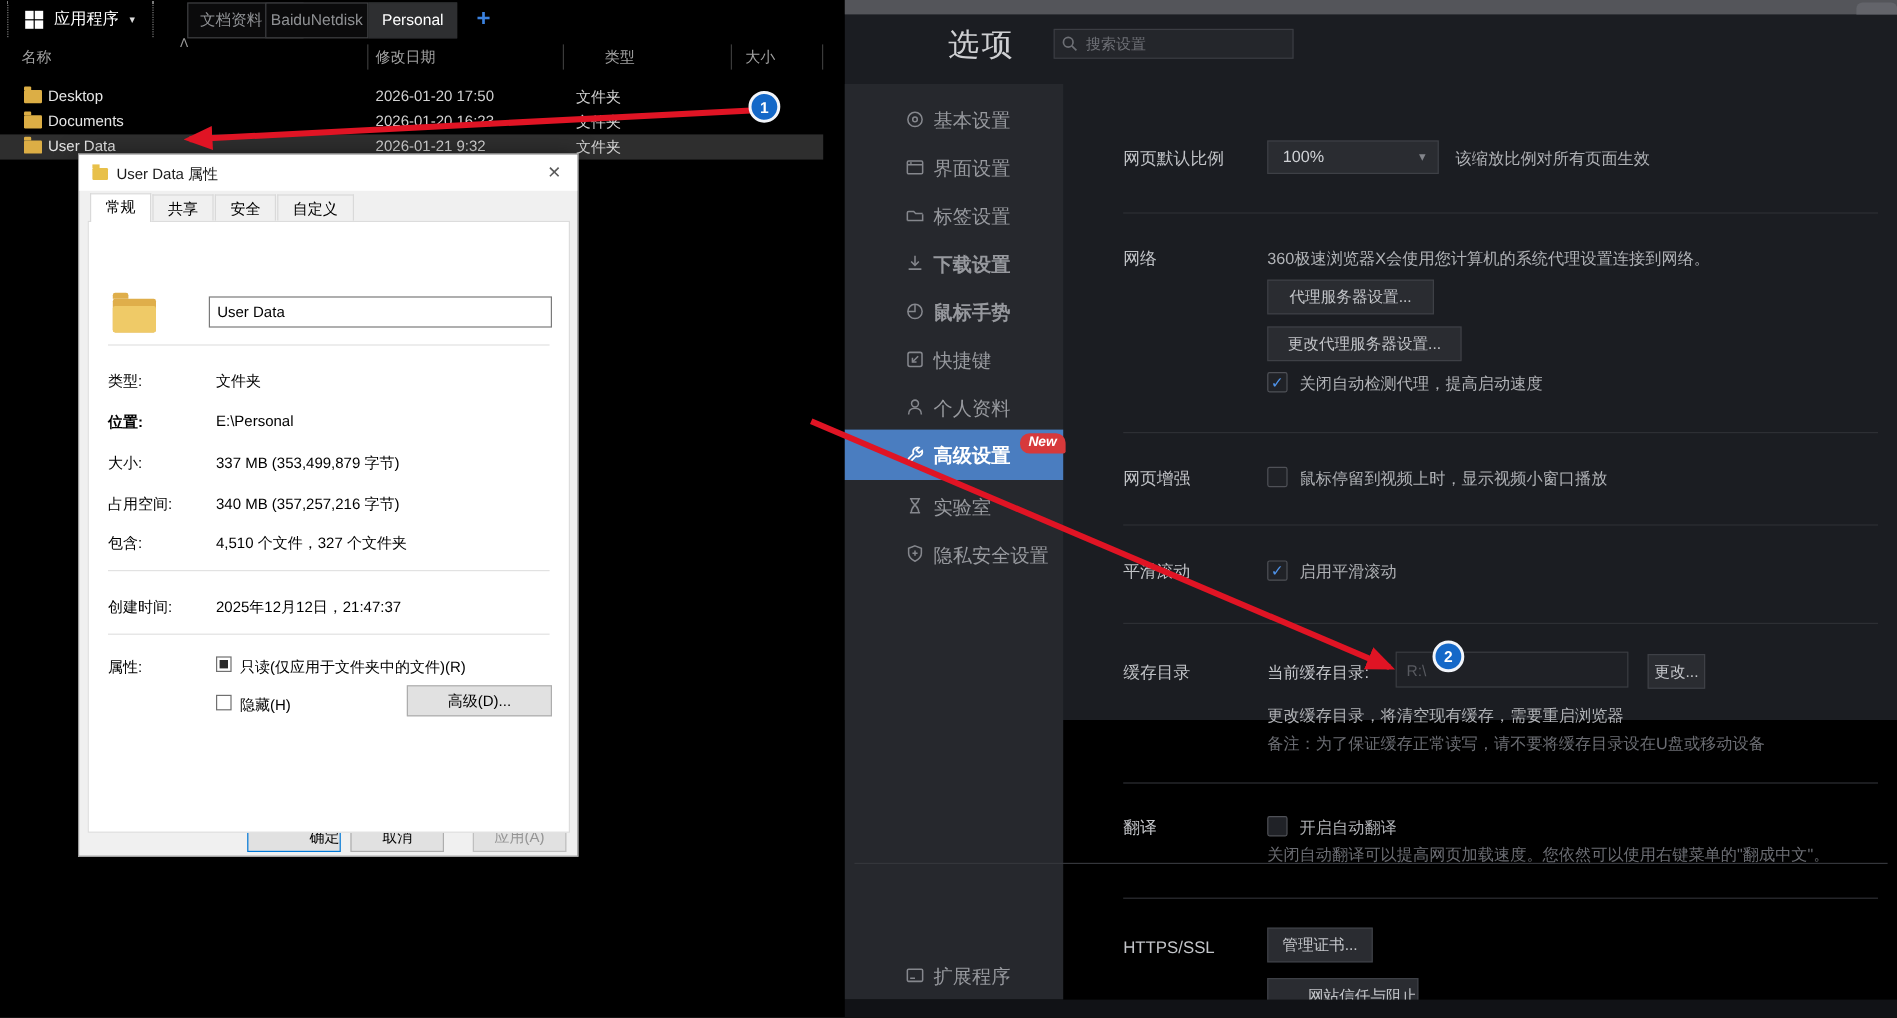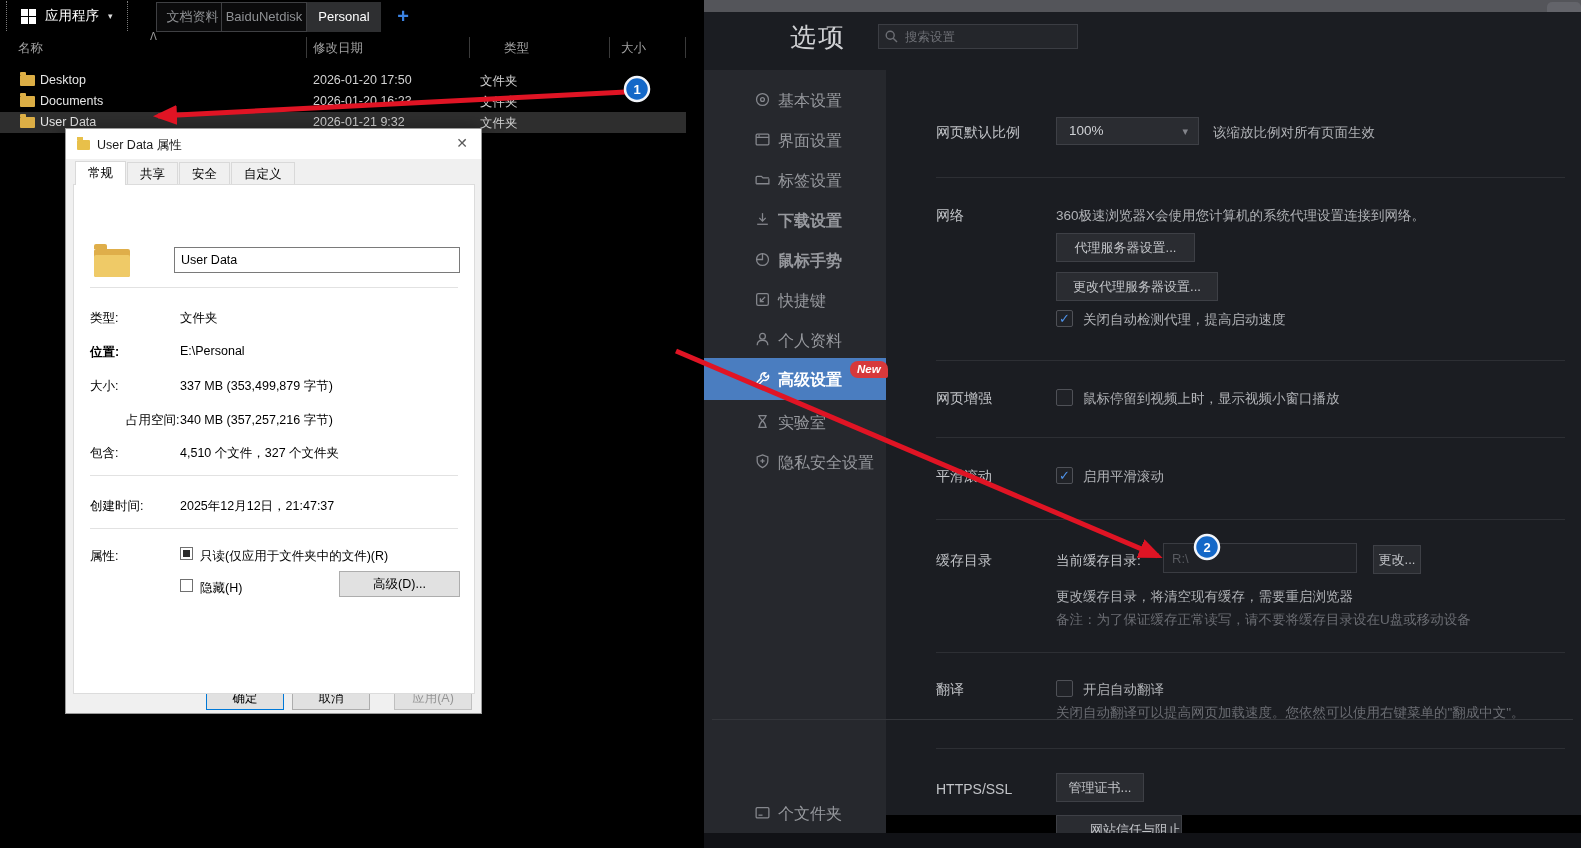--- a/index.html
+++ b/index.html
@@ -46,25 +46,25 @@
   .pd-label { position:absolute; left:16px; }
   .pd-val { position:absolute; left:106px; }
   .folder-big { position:absolute; left:20px; top:64px; width:36px; height:28px; background:#dfae4a; border-radius:2px; }
   .folder-big::before { content:""; position:absolute; top:-5px; left:0; width:13px; height:5px; background:#dfae4a; border-radius:2px 2px 0 0; }
   .folder-big::after { content:""; position:absolute; left:0; bottom:0; width:36px; height:22px; background:#efca67; border-radius:2px; }
   .pd-name-input { position:absolute; left:100px; top:62px; width:286px; height:26px; border:1px solid #7a7a7a; background:#fff;
                    padding:4px 6px; font-size:12.5px; font-family:inherit; }
   .wcb { position:absolute; width:13px; height:13px; border:1px solid #707070; background:#fff; }
   .wcb .fillsq { position:absolute; left:2px; top:2px; width:7px; height:7px; background:#2b2b2b; }
   .wbtn { position:absolute; height:24px; background:#e1e1e1; border:1px solid #adadad; text-align:center; line-height:22px; font-size:12.5px; }
-  .wbtn.default { border-color:#0078d7; }
+  .wbtn.default { border-color:#0078d7;text-align:right; }
   .wbtn.disabled { color:#959595; border-color:#bfbfbf; }
 
   
-  .sp { position:absolute; left:704px; top:0; width:877px; height:815px; background:#1b1d22; }
+  .sp { position:absolute; left:704px; top:0; width:877px; height:600px; background:#1b1d22; }
   .sp-topstrip { position:absolute; left:0; top:0; width:877px; height:12px; background:#54555a; }
   .sp-topstrip .tabnotch { position:absolute; right:0; top:2px; width:34px; height:10px; background:#63646a; border-radius:5px 5px 0 0; }
   .sp-title { position:absolute; left:86px; top:20px; font-size:26px; color:#cfd0d3; letter-spacing:2px; }
   .sp-search { position:absolute; left:174px; top:24px; width:200px; height:25px; background:#24262b; border:1px solid #3b3d43;
                color:#6d6f75; font-size:12.5px; padding:0 6px 0 26px; font-family:inherit; }
   .sp-search::placeholder { color:#6d6f75; }
   .search-ico { position:absolute; left:181px; top:30px; width:13px; height:13px; pointer-events:none; }
   .sidebar { position:absolute; left:0; top:70px; width:182px; height:763px; background:#26282d; }
   .sb-item { position:absolute; left:0; width:182px; height:40px; color:#97999e; font-size:16px; }
   .sb-item .lbl { position:absolute; left:74px; top:11px; }
@@ -163,21 +163,21 @@
       <span class="folder-big"></span>
       <input class="pd-name-input" value="User Data" style="">
       <div class="pd-sep" style="top:102px;"></div>
 
       <span class="pd-label" style="top:125px;">类型:</span>
       <span class="pd-val" style="top:125px;">文件夹</span>
       <span class="pd-label" style="top:159px;font-weight:bold;">位置:</span>
       <span class="pd-val" style="top:159px;">E:\Personal</span>
       <span class="pd-label" style="top:193px;">大小:</span>
       <span class="pd-val" style="top:193px;">337 MB (353,499,879 字节)</span>
-      <span class="pd-label" style="top:227px;margin-left:36px;">占用空间:</span>
+      <span class="pd-label" style="top:227px;">占用空间:</span>
       <span class="pd-val" style="top:227px;">340 MB (357,257,216 字节)</span>
       <span class="pd-label" style="top:260px;">包含:</span>
       <span class="pd-val" style="top:260px;">4,510 个文件，327 个文件夹</span>
 
       <div class="pd-sep" style="top:290px;"></div>
       <span class="pd-label" style="top:313px;">创建时间:</span>
       <span class="pd-val" style="top:313px;">2025年12月12日，21:47:37</span>
       <div class="pd-sep" style="top:343px;"></div>
 
       <span class="pd-label" style="top:363px;">属性:</span>
@@ -282,21 +282,21 @@
           <path d="M6 7.5 H10"></path>
         </svg>
       <span class="lbl">隐私安全设置</span>
     </div>
     <div class="sb-divider"></div>
     <div class="sb-item" style="top:793px;">
       <svg width="17" height="17" viewBox="0 0 16 16" fill="none" stroke="#85878d" stroke-width="1.2">
           <rect x="2" y="3.5" width="12" height="9.5" rx="1"></rect>
           <line x1="4.2" y1="10.5" x2="8" y2="10.5"></line>
         </svg>
-      <span class="lbl">个文件夹</span>
+      <span class="lbl">扩展程序</span>
     </div>
 
     <span class="ct-label" style="top:124px;">网页默认比例</span>
     <div class="ct-select">
       <span>100%</span>
       <span class="caret">▾</span>
     </div>
     <span class="ct-text" style="left:509px;top:124px;">该缩放比例对所有页面生效</span>
     <div class="ct-divider" style="top:177px;"></div>
 

